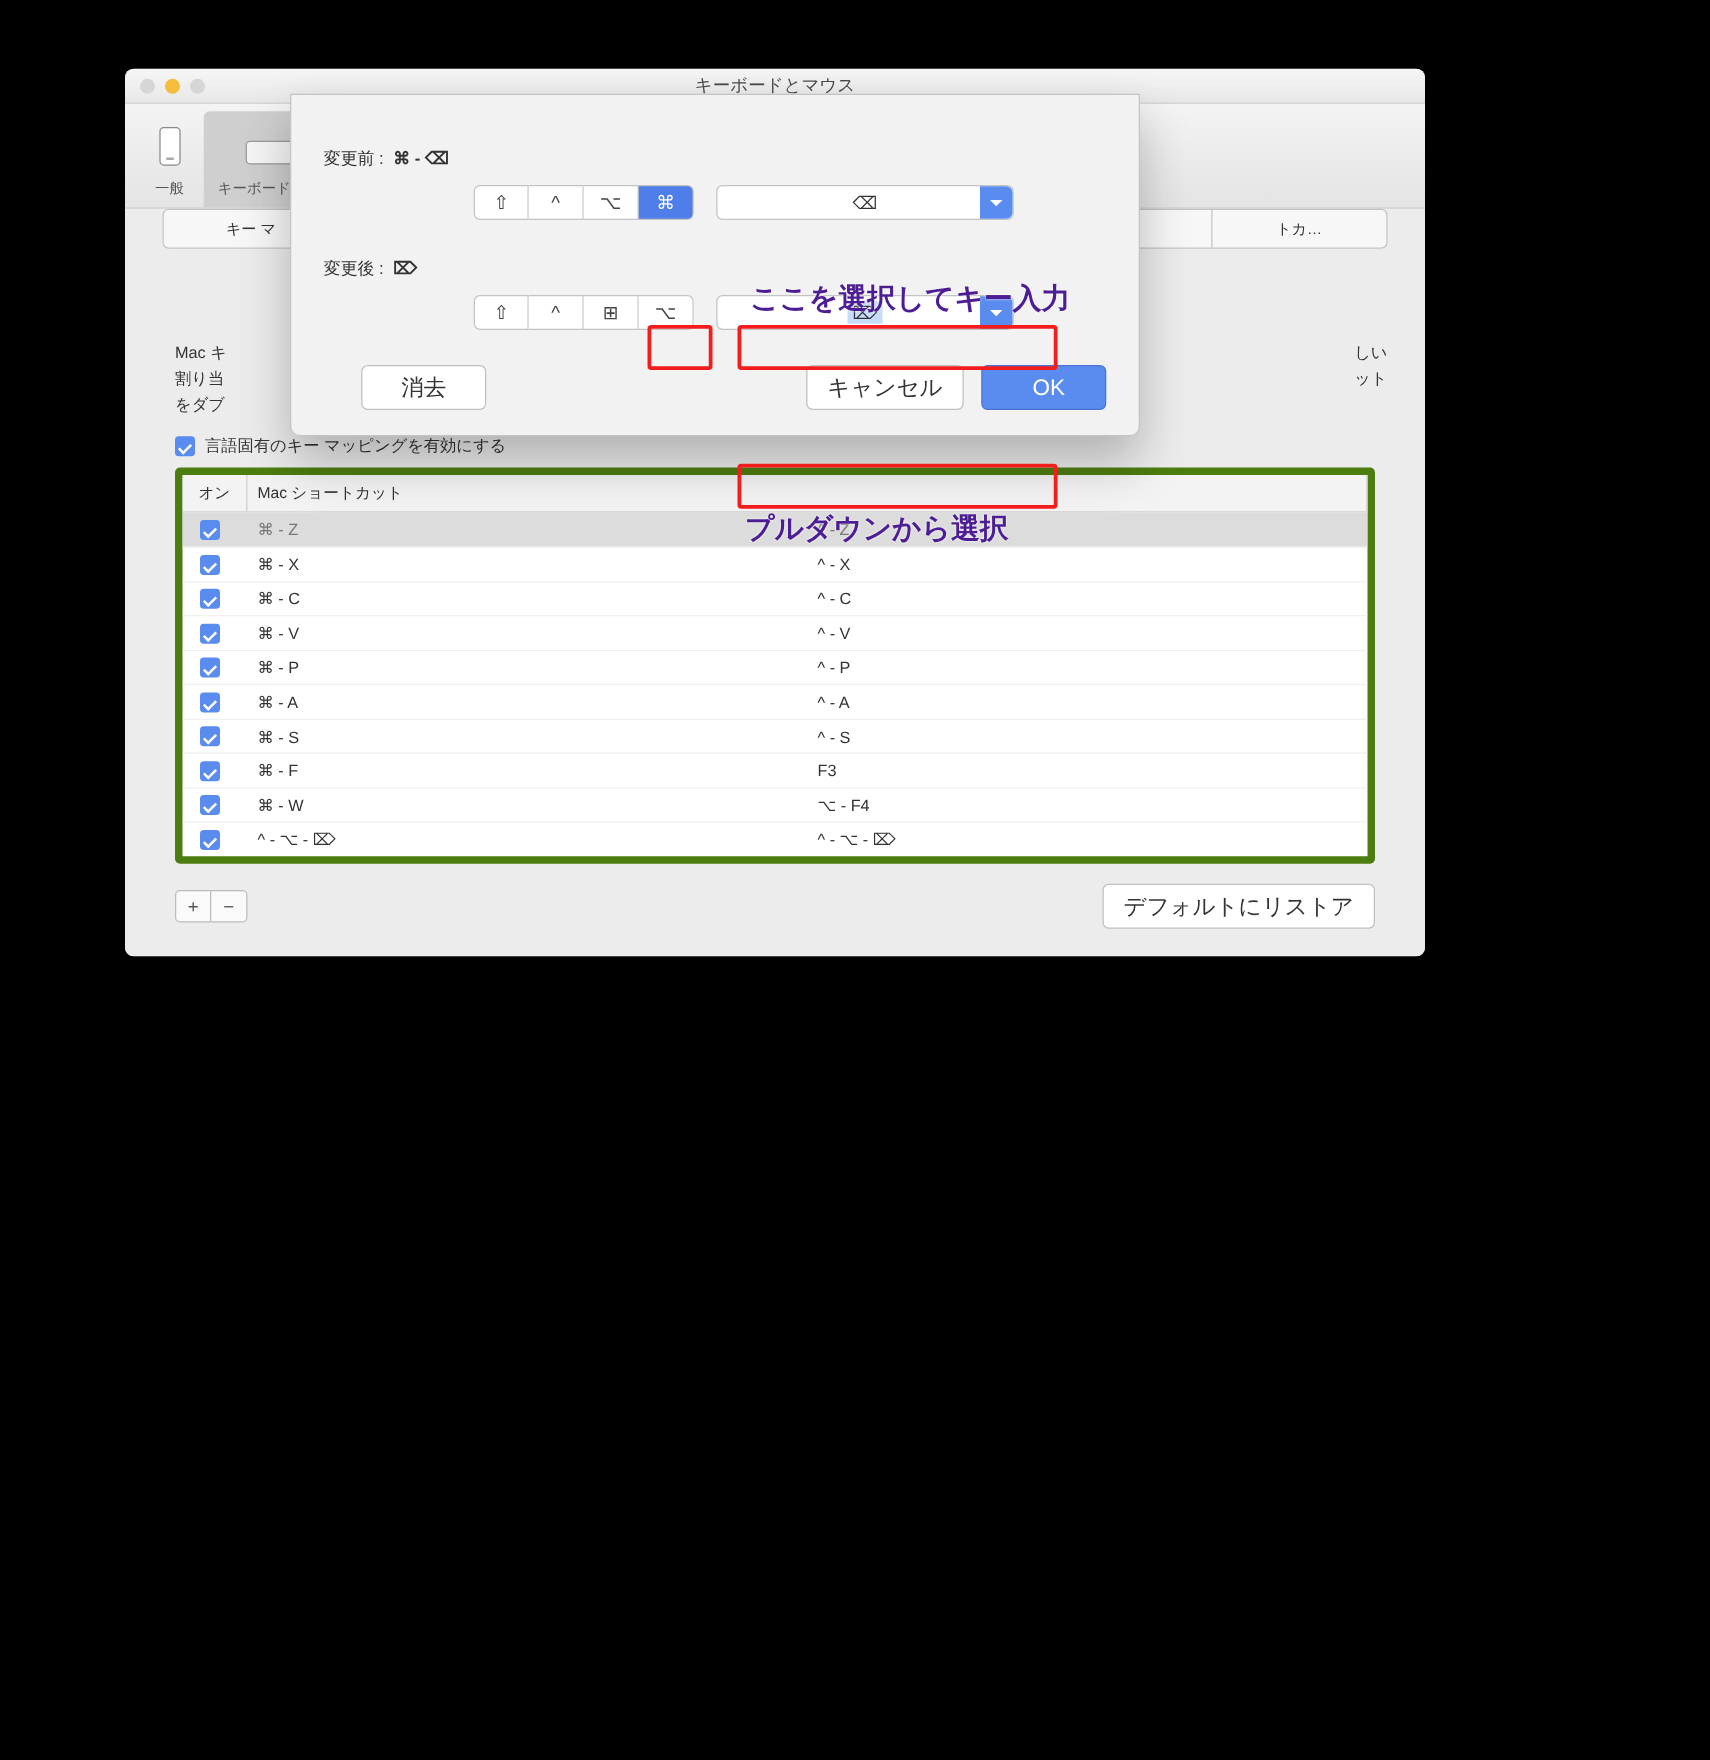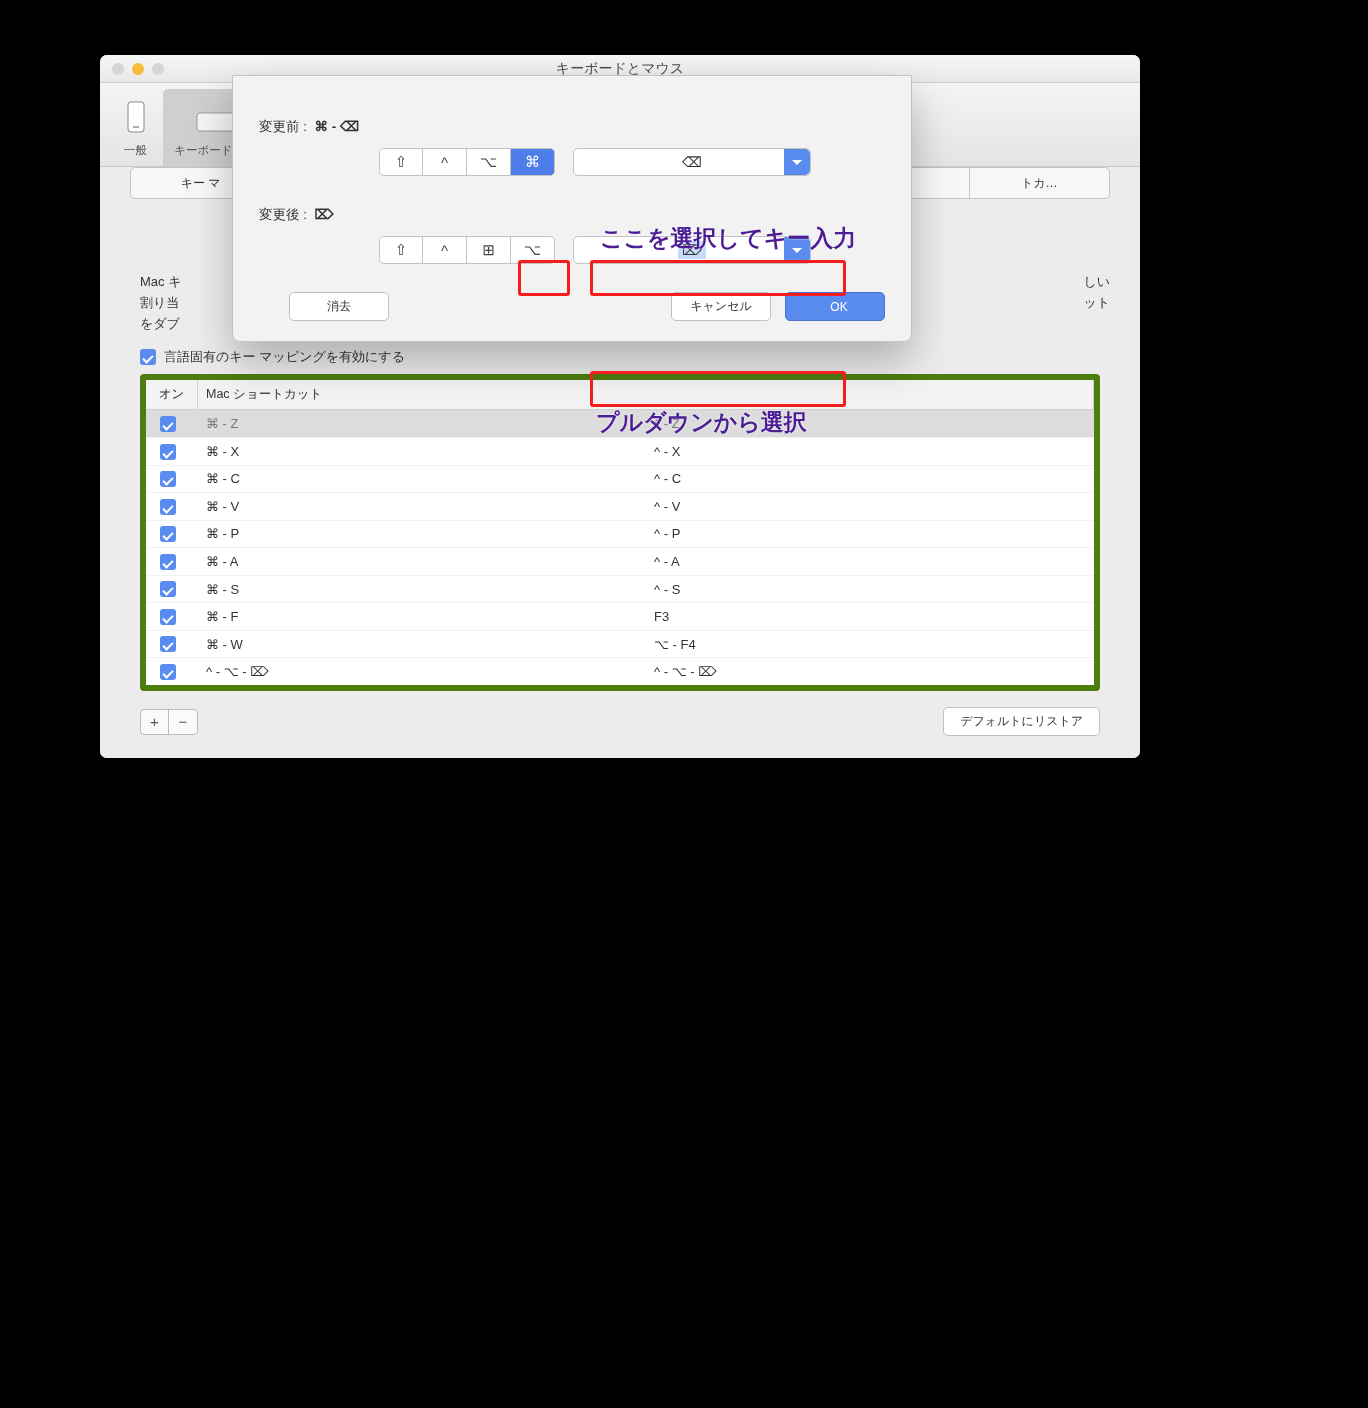--- a/index.html
+++ b/index.html
@@ -126,21 +126,21 @@
   .td.vm  { flex:1; padding-left:8px; }
   .bottombar {
     display:flex; justify-content:space-between; align-items:center;
     margin:16px 10px 0 10px;
   }
   .pm-group { display:flex; border:1px solid #bcbcbc; border-radius:4px; background:#fafafa; }
   .pm { width:28px; height:24px; display:flex; align-items:center; justify-content:center; font-size:15px; color:#555; cursor:pointer;}
   .pm:first-child { border-right:1px solid #bcbcbc; }
   .mac-btn {
     background:#fff; border:1px solid #c0c0c0; border-radius:5px;
-    padding:5px 16px; font-size:12px; cursor:pointer; color:#333;
+    padding:5px 16px; font-size:18px; cursor:pointer; color:#333;
   }
 
   
   .sheet {
     position:absolute;
     top: 20px; left: 132px;
     width: 680px;
     background:#f2f2f2;
     border:1px solid #c4c4c4;
     border-radius:0 0 8px 8px;

